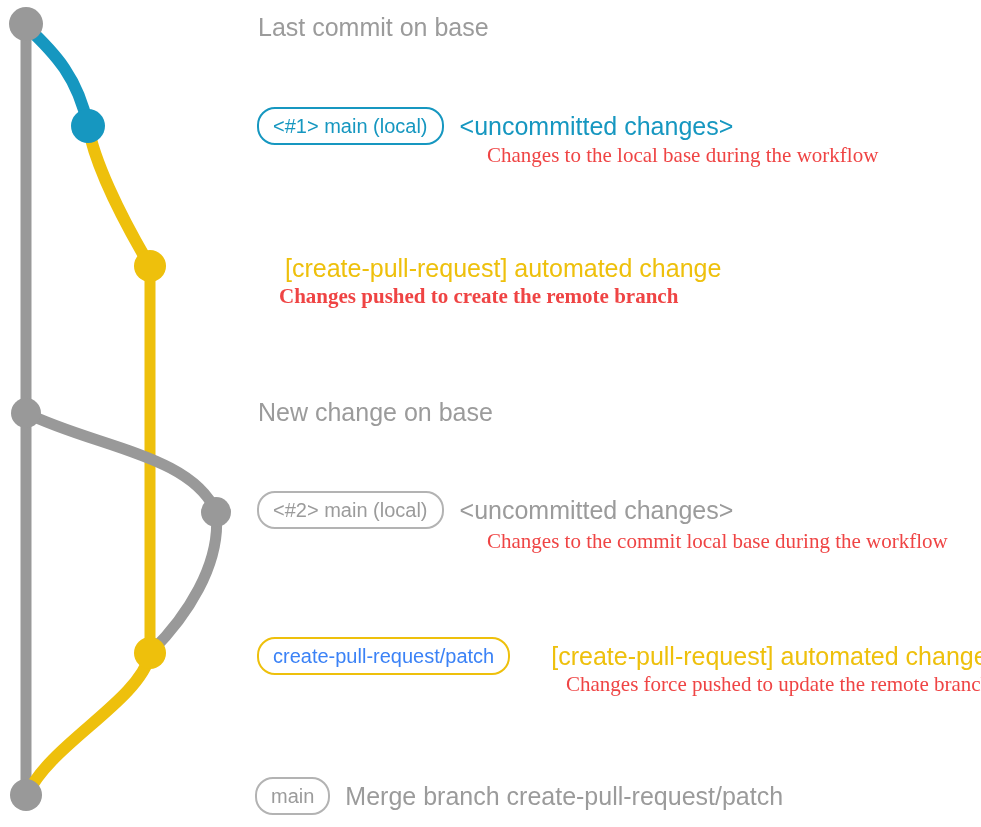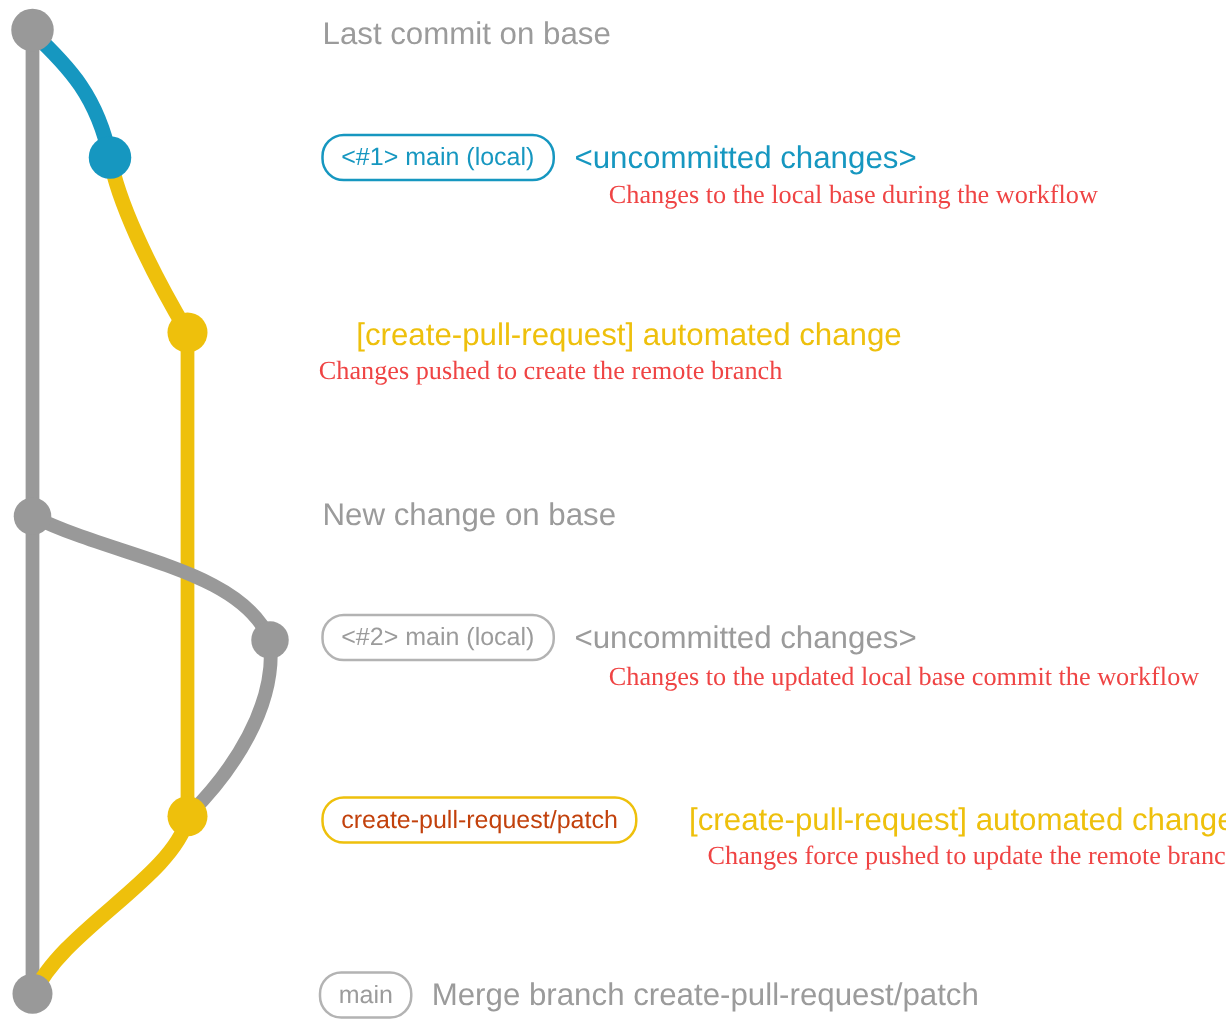--- a/index.html
+++ b/index.html
@@ -13,21 +13,21 @@
   .desc{position:absolute;font-family:"Liberation Serif",serif;font-size:21px;
         color:#ef4444;white-space:nowrap;}
   .badge{display:inline-flex;align-items:center;justify-content:center;
          border:2px solid;border-radius:18px;padding:2px 14px;
          font-size:20px;line-height:30px;white-space:nowrap;}
   .c-gray{color:#9b9b9b;}
   .b-gray{color:#9b9b9b;border-color:#b3b3b3;}
   .c-teal{color:#1697c0;}
   .b-teal{color:#1697c0;border-color:#1697c0;}
   .c-yellow{color:#eec00c;margin-left:28px;}
-  .b-yellow{color:#c2410c;border-color:#eec00c;}
+  .b-yellow{color:#3b82f6;border-color:#eec00c;}
 </style>
 </head>
 <body>
 
 <div id="stage">
 
   <svg id="graph" width="981" height="827" viewBox="0 0 981 827">
 
     <path d="M26,24 L26,795" fill="none" stroke-width="11" stroke-linecap="round" stroke="#999999"></path>
 
@@ -51,29 +51,29 @@
 
   <div class="sans c-gray" style="position:absolute;left:258px;top:13px;">Last commit on base</div>
 
   <div class="row" style="left:257px;top:107px;">
     <span class="badge b-teal">&lt;#1&gt; main (local)</span>
     <span class="sans c-teal">&lt;uncommitted changes&gt;</span>
   </div>
   <div class="desc" style="left:487px;top:143px;">Changes to the local base during the workflow</div>
 
   <div class="sans c-yellow" style="position:absolute;left:257px;top:254px;">[create-pull-request] automated change</div>
-  <div class="desc" style="left:255px;top:284px;">Changes pushed to create the remote branch</div>
+  <div class="desc" style="left:279px;top:284px;font-weight:bold;">Changes pushed to create the remote branch</div>
 
   <div class="sans c-gray" style="position:absolute;left:258px;top:398px;">New change on base</div>
 
   <div class="row" style="left:257px;top:491px;">
     <span class="badge b-gray">&lt;#2&gt; main (local)</span>
     <span class="sans c-gray">&lt;uncommitted changes&gt;</span>
   </div>
-  <div class="desc" style="left:487px;top:529px;">Changes to the updated local base commit the workflow</div>
+  <div class="desc" style="left:487px;top:529px;">Changes to the commit local base during the workflow</div>
 
   <div class="row" style="left:257px;top:637px;gap:13px;">
     <span class="badge b-yellow">create-pull-request/patch</span>
     <span class="sans c-yellow">[create-pull-request] automated change</span>
   </div>
   <div class="desc" style="left:566px;top:672px;">Changes force pushed to update the remote branch</div>
 
   <div class="row" style="left:255px;top:777px;gap:15px;">
     <span class="badge b-gray">main</span>
     <span class="sans c-gray">Merge branch create-pull-request/patch</span>

